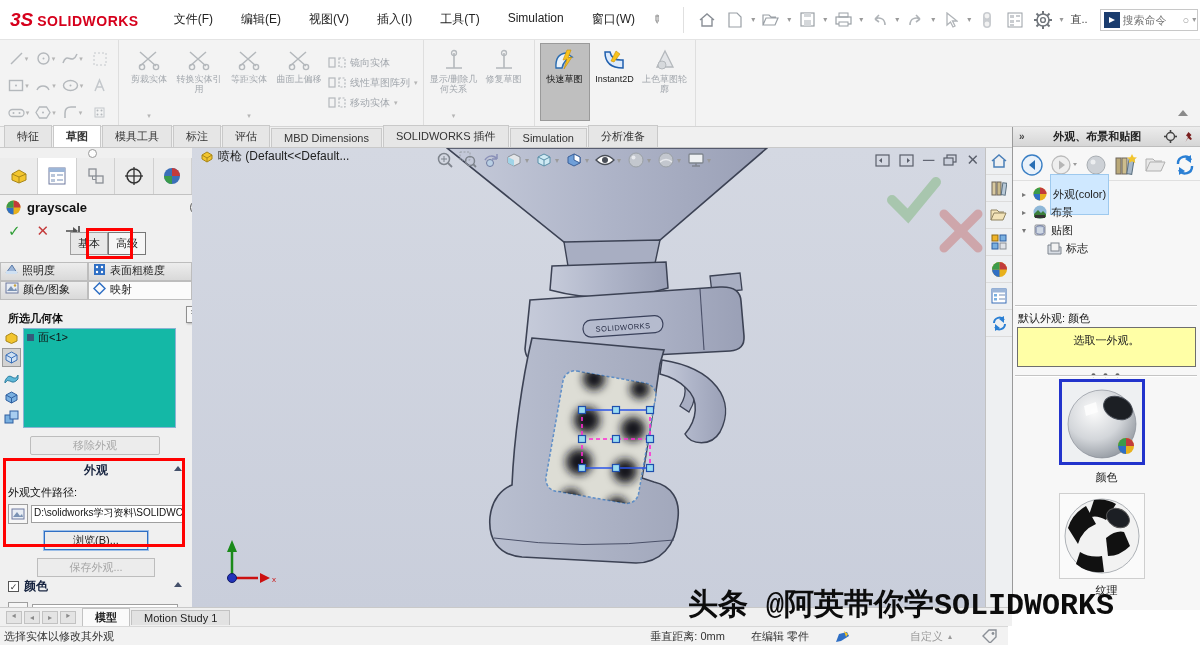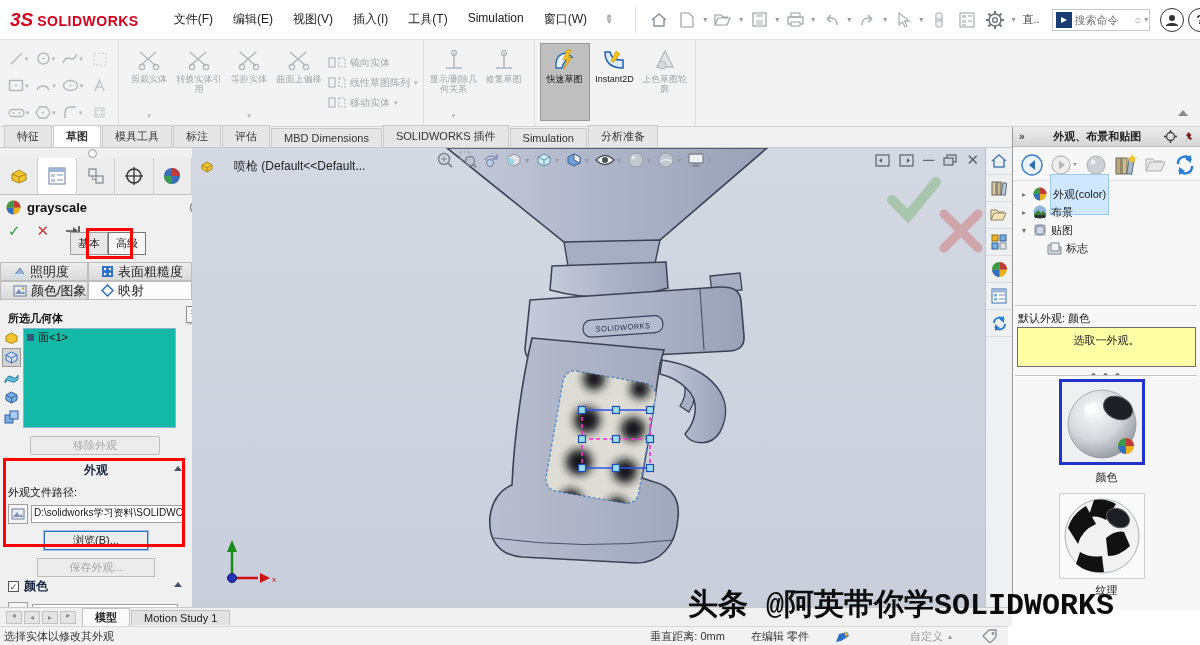--- a/index.html
+++ b/index.html
@@ -4,21 +4,21 @@
 <style>
   *{margin:0;padding:0;box-sizing:border-box;font-family:"Liberation Sans","DejaVu Sans",sans-serif}
   html,body{width:1200px;height:645px;overflow:hidden;background:#fff;position:relative}
   svg{display:block}
 
   
   #titlebar{position:absolute;left:0;top:0;width:1200px;height:40px;background:#fff;border-bottom:1px solid #e4e4e4;display:flex;align-items:center}
   .logo{display:flex;align-items:baseline;margin:0 26px 0 10px;color:#d6001c;white-space:nowrap}
   .logo .l3s{font-style:italic;font-weight:bold;font-size:19px;margin-right:4px}
   .logo .lsw{font-weight:bold;font-size:14px;letter-spacing:.5px}
-  #menubar{display:flex;gap:2px}
+  #menubar{display:flex;gap:10px}
   .menu-item{font-size:12px;color:#222;padding:4px 9px;cursor:default;white-space:nowrap}
   .pin-glyph{color:#777;font-size:11px;margin:0 8px;transform:rotate(45deg)}
   #qat{display:flex;align-items:center;gap:2px;margin-left:14px;border-left:1px solid #e0e0e0;padding-left:10px}
   .qbtn{width:26px;height:26px;display:flex;align-items:center;justify-content:center}
   .qcaret{font-size:8px;color:#9a9a9a;margin:0 1px}
   .overflow-label{font-size:11px;color:#444;margin:0 4px}
   #searchbox{display:flex;align-items:center;width:118px;height:22px;border:1px solid #c8c8c8;margin-left:8px;background:#fff}
   #searchbox .sicon{width:16px;height:16px;background:#1a3c6e;margin:0 3px;display:flex;align-items:center;justify-content:center}
   #searchbox input{border:0;outline:0;flex:1;font-size:11px;color:#888;width:60px}
   #searchbox .smag{color:#9a9a9a;font-size:11px;margin-right:2px}
@@ -55,21 +55,21 @@
   .pm-scroll{position:absolute;right:2px;top:38px;font-size:7px;color:#666;letter-spacing:2px}
   #pm-title{position:absolute;left:6px;top:52px;display:flex;align-items:center;gap:6px;font-size:13px;font-weight:bold;color:#111}
   #pm-help{position:absolute;right:10px;top:52px;width:15px;height:15px;border:1.4px solid #555;border-radius:50%;font-size:10px;display:flex;align-items:center;justify-content:center;color:#555}
   #pm-actions{position:absolute;left:8px;top:74px;display:flex;align-items:center;gap:16px}
   .ok-glyph{color:#2e9e35;font-size:15px;font-weight:bold}
   .cancel-glyph{color:#c43a3a;font-size:15px;font-weight:bold}
   #mode-row{position:absolute;left:70px;top:84px;display:flex}
   .mode-btn{font-size:11px;padding:3px 7px;border:1px solid #9f9f9f;background:#e8e8e8;color:#222}
   .mode-btn.active{background:#f6f6f6;border-color:#777}
   #pm-subtabs{position:absolute;left:0;top:114px;width:192px;display:grid;grid-template-columns:88px 104px;grid-auto-rows:19px}
-  .subtab{display:flex;align-items:center;gap:4px;font-size:13px;color:#222;background:linear-gradient(#ededed,#d9d9d9);border:1px solid #bdbdbd;padding-left:12px}
+  .subtab{display:flex;gap:4px;font-size:11px;color:#222;background:linear-gradient(#ededed,#d9d9d9);border:1px solid #bdbdbd;padding-left:4px}
   .subtab.active{background:#fbfbfb}
   #geo-header{position:absolute;left:8px;top:163px;font-size:11px;font-weight:bold;color:#111}
   #geo-icons{position:absolute;left:2px;top:180px;display:flex;flex-direction:column;gap:1px}
   .geo-ibtn{width:19px;height:19px;display:flex;align-items:center;justify-content:center;border:1px solid transparent}
   .geo-ibtn.pressed{background:#d2d2d2;border-color:#9a9a9a}
   #geo-list{position:absolute;left:23px;top:180px;width:153px;height:100px;background:#14b8a6;border:1px solid #8ab4d4;font-size:11px;color:#111;padding:1px 2px}
   .geo-item{display:flex;align-items:center;gap:3px}
   #remove-btn{position:absolute;left:30px;top:288px;width:130px;height:19px;font-size:11px;color:#a7a7a7;background:#ececec;border:1px solid #bdbdbd;display:flex;align-items:center;justify-content:center;border-radius:2px}
   .sec-header{font-size:12px;font-weight:bold;color:#16233f;display:flex;align-items:center}
   #app-section{position:absolute;left:8px;top:314px;width:176px}
@@ -90,21 +90,21 @@
   .tri-down{width:0;height:0;border-left:3.5px solid transparent;border-right:3.5px solid transparent;border-top:4.5px solid #555}
 
   
   .anno{position:absolute;border:3px solid #ff0000;background:transparent;pointer-events:none}
   #anno-advanced{left:86px;top:228px;width:47px;height:31px}
   #anno-appearance{left:3px;top:458px;width:182px;height:89px}
   #pm-tooltip{position:absolute;left:186px;top:306px;height:17px;background:#f7f7f7;border:1px solid #8f8f8f;font-size:10px;color:#333;display:flex;align-items:center;padding:0 4px;white-space:nowrap;box-shadow:1px 1px 2px rgba(0,0,0,.25)}
 
   
   #viewport{position:absolute;left:192px;top:148px;width:793px;height:462px;background:linear-gradient(#d4d8e2,#c9cedb);overflow:hidden}
-  #doc-title{position:absolute;left:8px;top:10px;display:flex;align-items:center;gap:20px;font-size:12px;color:#222;z-index:5}
+  #doc-title{position:absolute;left:8px;top:0;display:flex;align-items:center;gap:4px;font-size:12px;color:#222;z-index:5}
   #hud{position:absolute;left:244px;top:3px;display:flex;align-items:center;gap:5px;z-index:5}
   .hudbtn{display:flex;align-items:center;gap:1px}
   #vp-winctrl{position:absolute;right:6px;top:3px;display:flex;align-items:center;gap:9px;z-index:5;color:#5a5f6b}
   #model-svg{position:absolute;left:0;top:0}
 
   
   #taskstrip{position:absolute;left:985px;top:148px;width:27px;height:462px;background:#eef0f2;border-left:1px solid #c2c2c2}
   .stripbtn{width:26px;height:27px;display:flex;align-items:center;justify-content:center;border-bottom:1px solid #dcdcdc}
 
   

